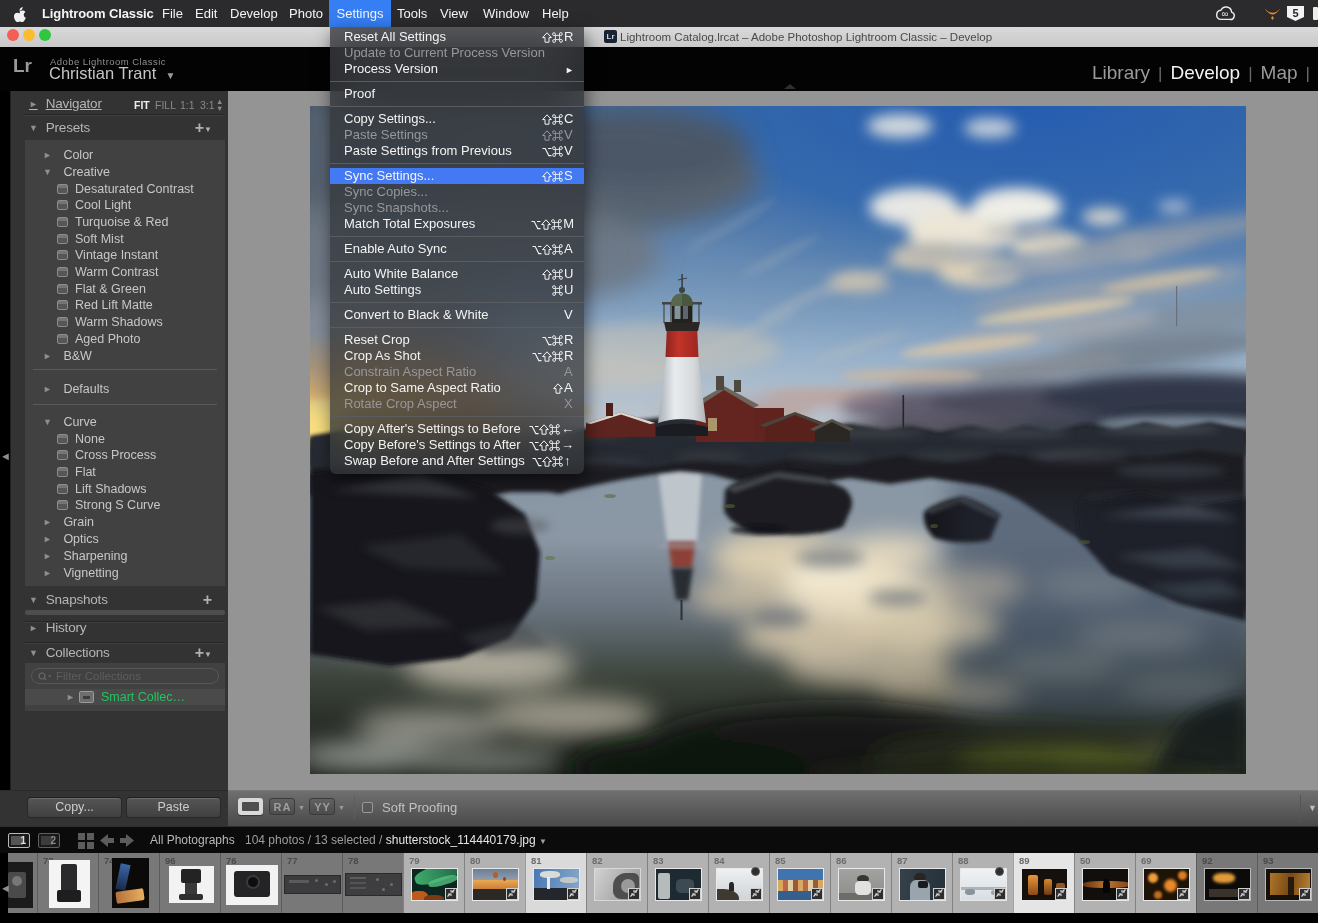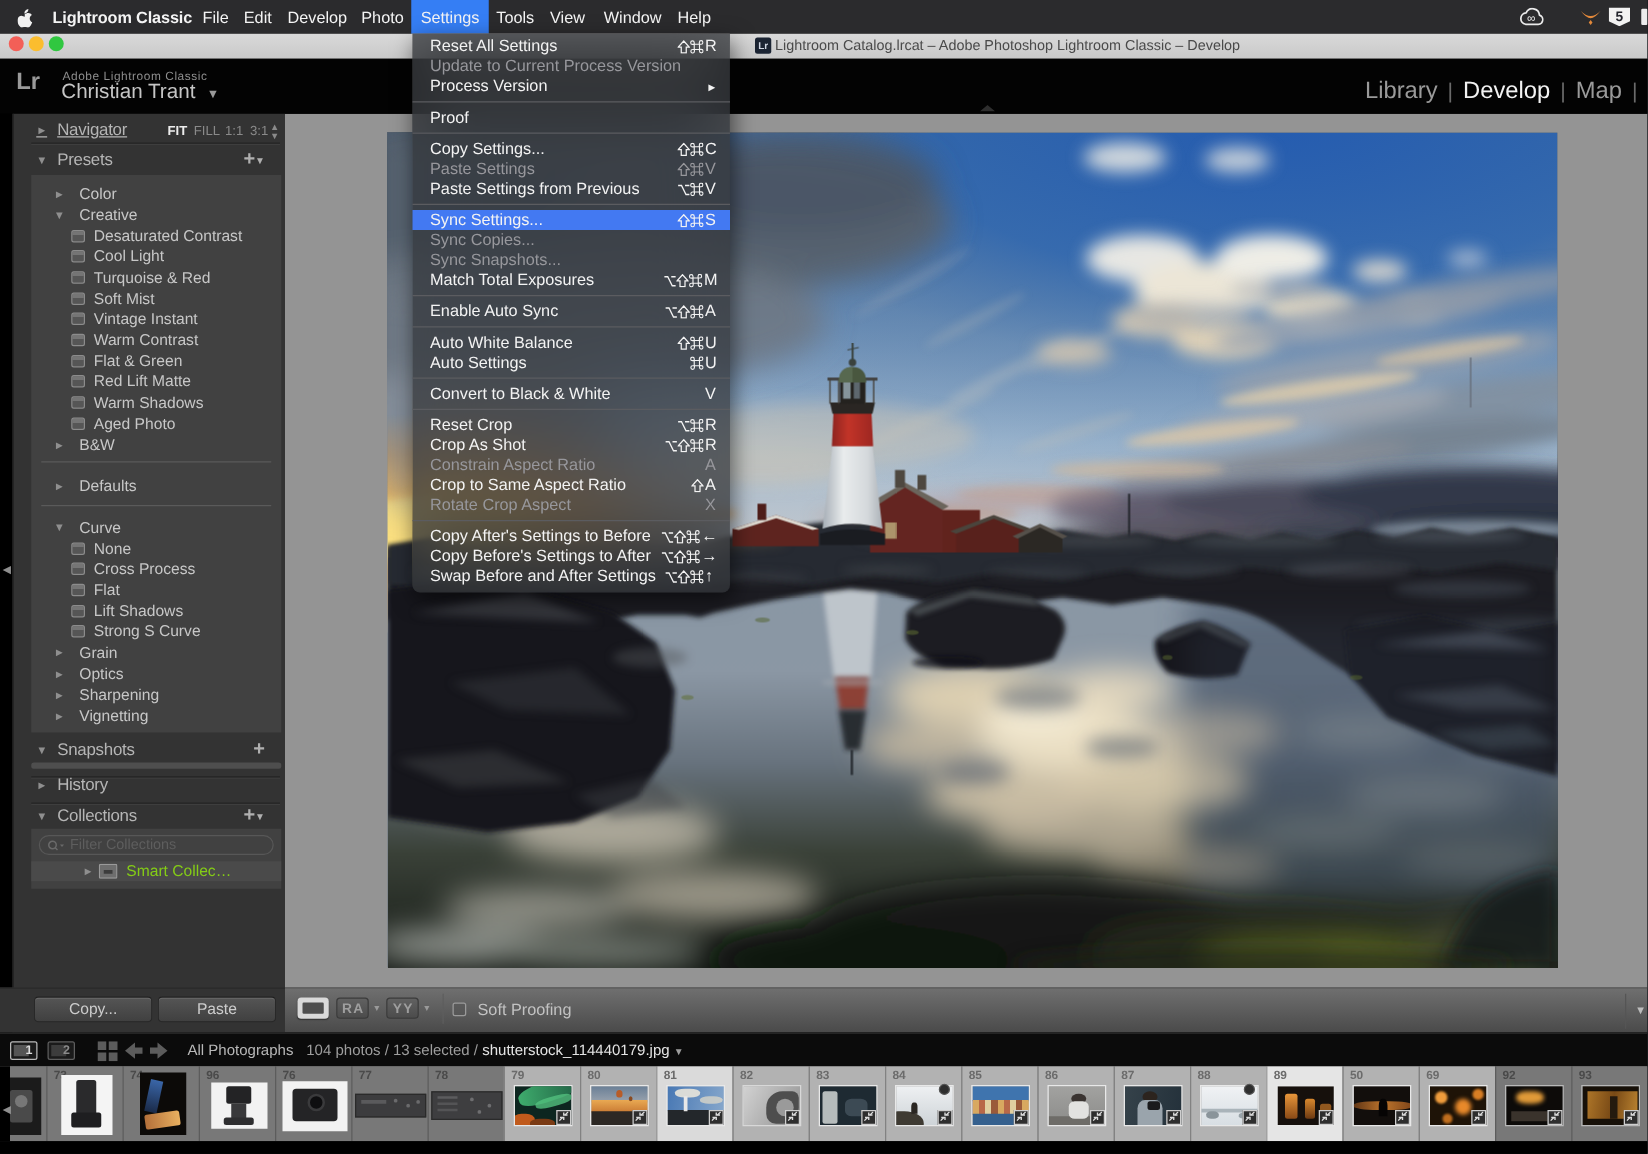--- a/index.html
+++ b/index.html
@@ -449,21 +449,21 @@
         <circle cx="4" cy="4" r="3" fill="none" stroke="#6a6a6a" stroke-width="1.2"></circle>
         <path d="M6.2 6.2 L8 8" stroke="#6a6a6a" stroke-width="1.2"></path>
         <path d="M9.5 3.5 l4 0 l-2 2.5z" fill="#6a6a6a" transform="scale(0.8) translate(3,1)"></path>
       </svg>
 <div class="abs" style="left:14px;top:598px;width:200px;height:16px;background:#4a4a4a;"></div>
 <div class="pitem" style="left:55px;top:599px;"><span class="tri">►</span></div>
 <svg class="abs" style="left:68px;top:600px" width="15" height="12" viewBox="0 0 15 12">
         <rect x="0.5" y="0.5" width="14" height="11" rx="1" fill="#6e6e6e" stroke="#9a9a9a"></rect>
         <rect x="4" y="5" width="7" height="3" fill="#3c3c3c"></rect>
       </svg>
-<div class="pitem" style="left:90px;top:599px;color:#84cc16;">Smart Collec…</div>
+<div class="pitem" style="left:90px;top:599px;color:#22c55e;">Smart Collec…</div>
 </div>
 
 <div class="abs" id="toolbarL">
   <div class="lrbtn" style="left:27px;width:95px;">Copy...</div>
   <div class="lrbtn" style="left:126px;width:95px;">Paste</div>
 </div>
 <div class="abs" id="toolbarR">
   <div class="abs" style="left:10px;top:7px;width:25px;height:17px;background:#d9d9d9;border-radius:3px;box-shadow:0 1px 1px rgba(0,0,0,0.4);">
         <div style="position:absolute;left:4px;top:4px;width:17px;height:9px;background:#4e4e4e;border-radius:1px;"></div>
       </div>

